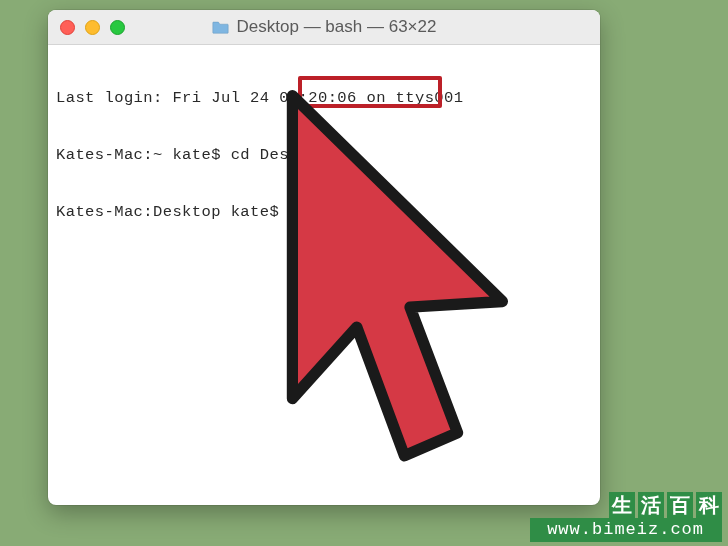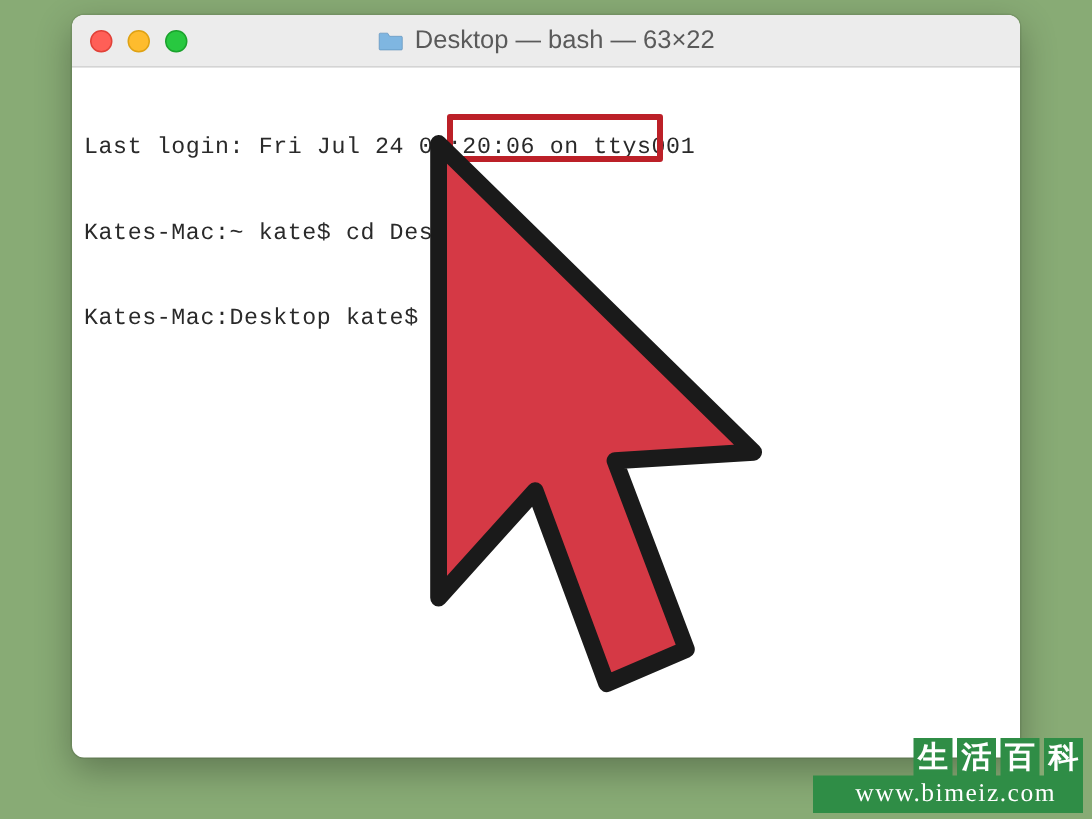--- a/index.html
+++ b/index.html
@@ -14,21 +14,21 @@
   .stage {
     position: relative;
     width: 728px;
     height: 546px;
     background: #88ab75;
   }
   .window {
     position: absolute;
     left: 48px;
     top: 10px;
-    width: 632px;
+    width: 552px;
     height: 495px;
     background: #ffffff;
     border-radius: 8px;
     box-shadow: 0 8px 24px rgba(0,0,0,0.30), 0 0 0 1px rgba(0,0,0,0.08);
     overflow: hidden;
   }
   .titlebar {
     height: 34px;
     background: #ececec;
     border-bottom: 1px solid #d4d4d4;
@@ -106,22 +106,22 @@
     margin-left:1px;
   }
   .watermark-url {
     position: absolute;
     right: 6px;
     bottom: 4px;
     background: #2f8d46;
     color: #fff;
     font-size: 17px;
     letter-spacing: 1px;
-    padding: 2px 18px 3px 28px;
-    font-family: Liberation Serif, serif;
+    padding: 2px 18px 3px 17px;
+    font-family: Liberation Mono, monospace;
   }
 </style>
 </head>
 <body>
 
 <div class="stage">
 
   <div class="window">
 
     <div class="titlebar">

